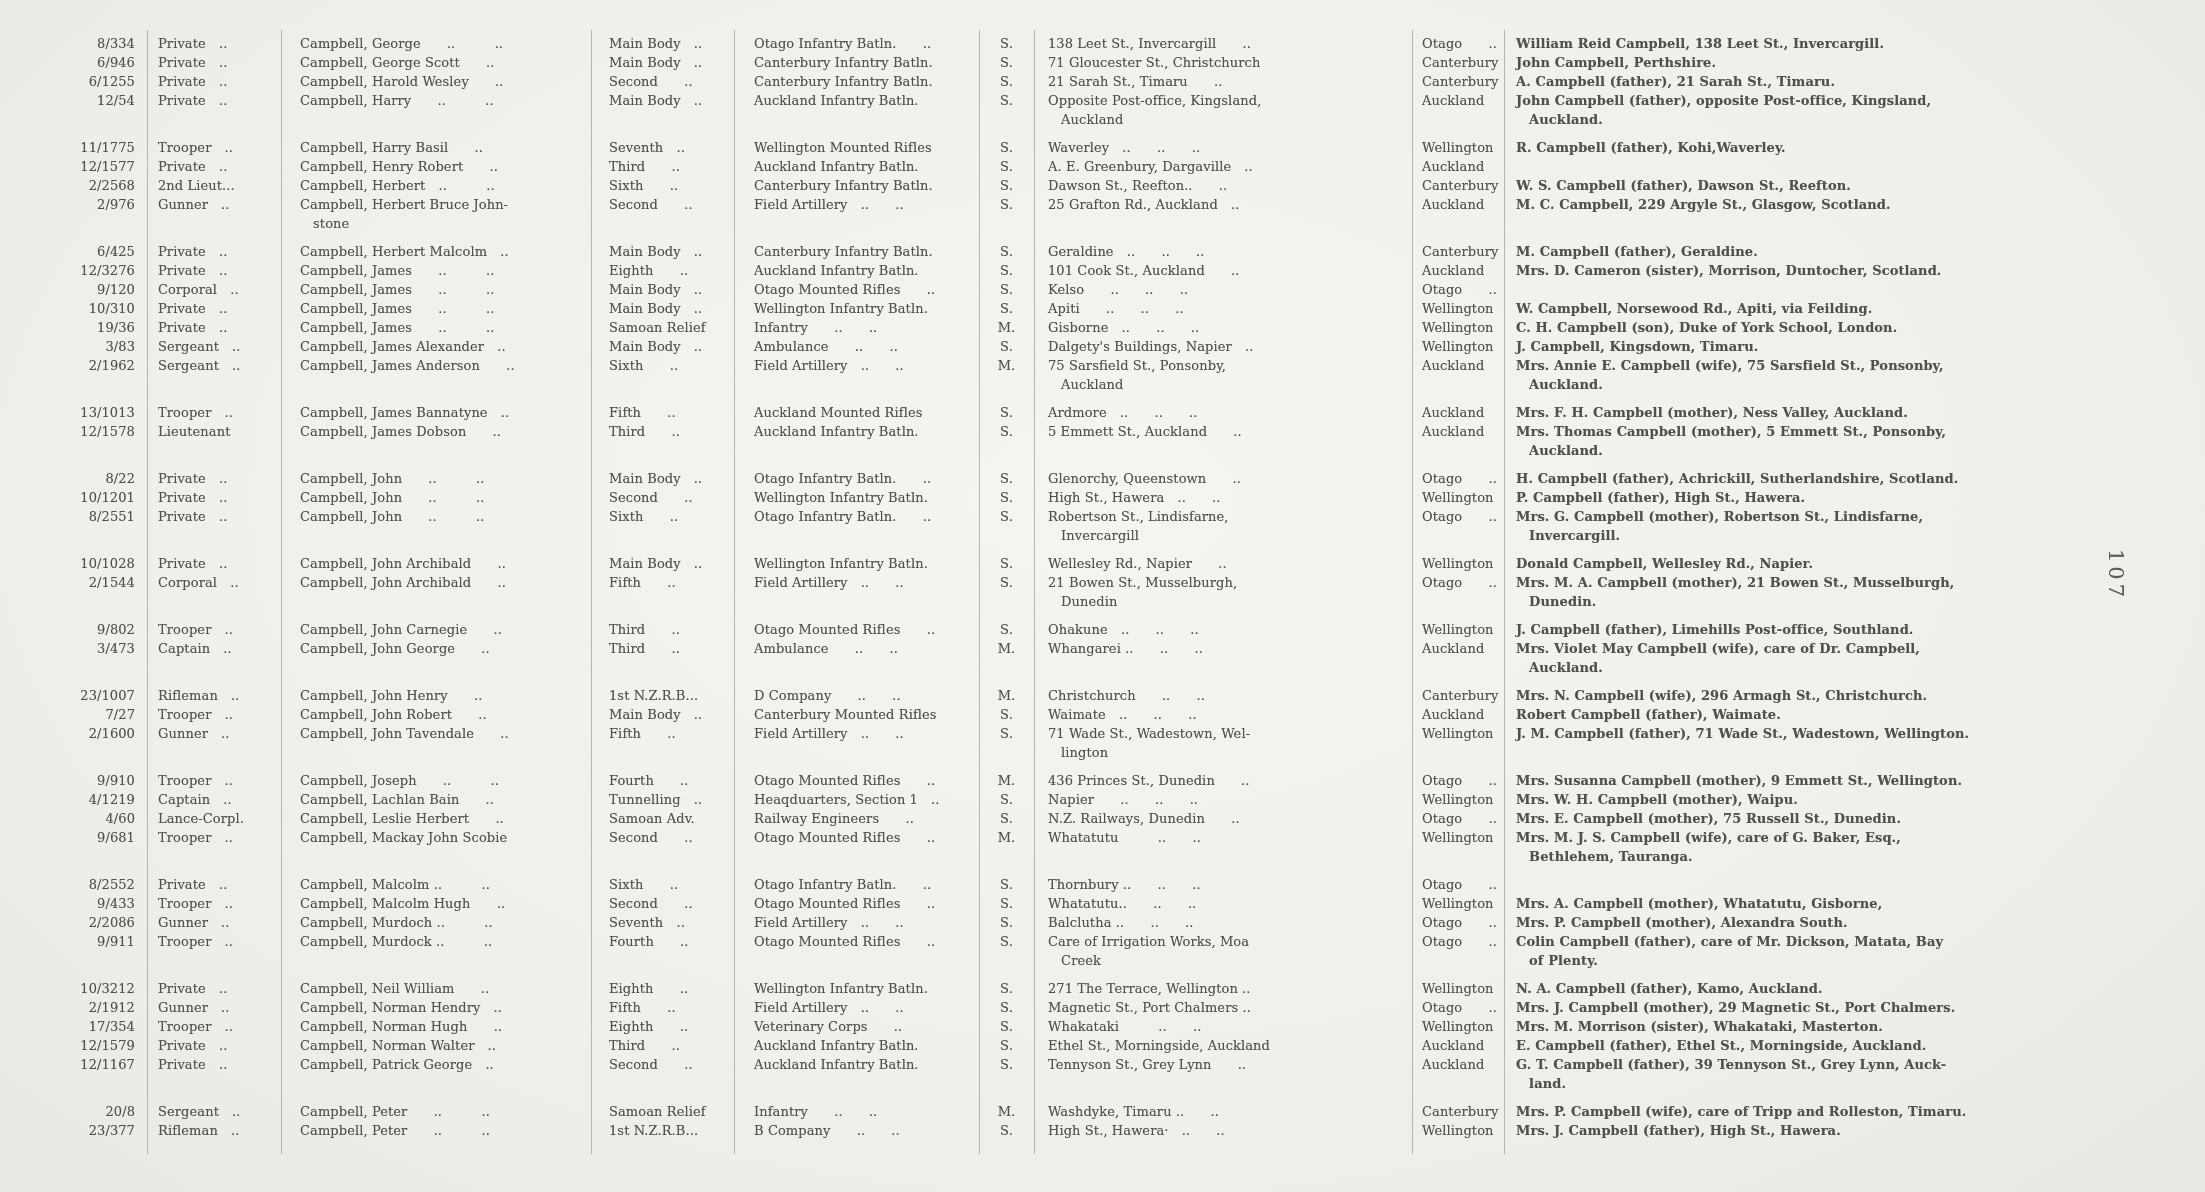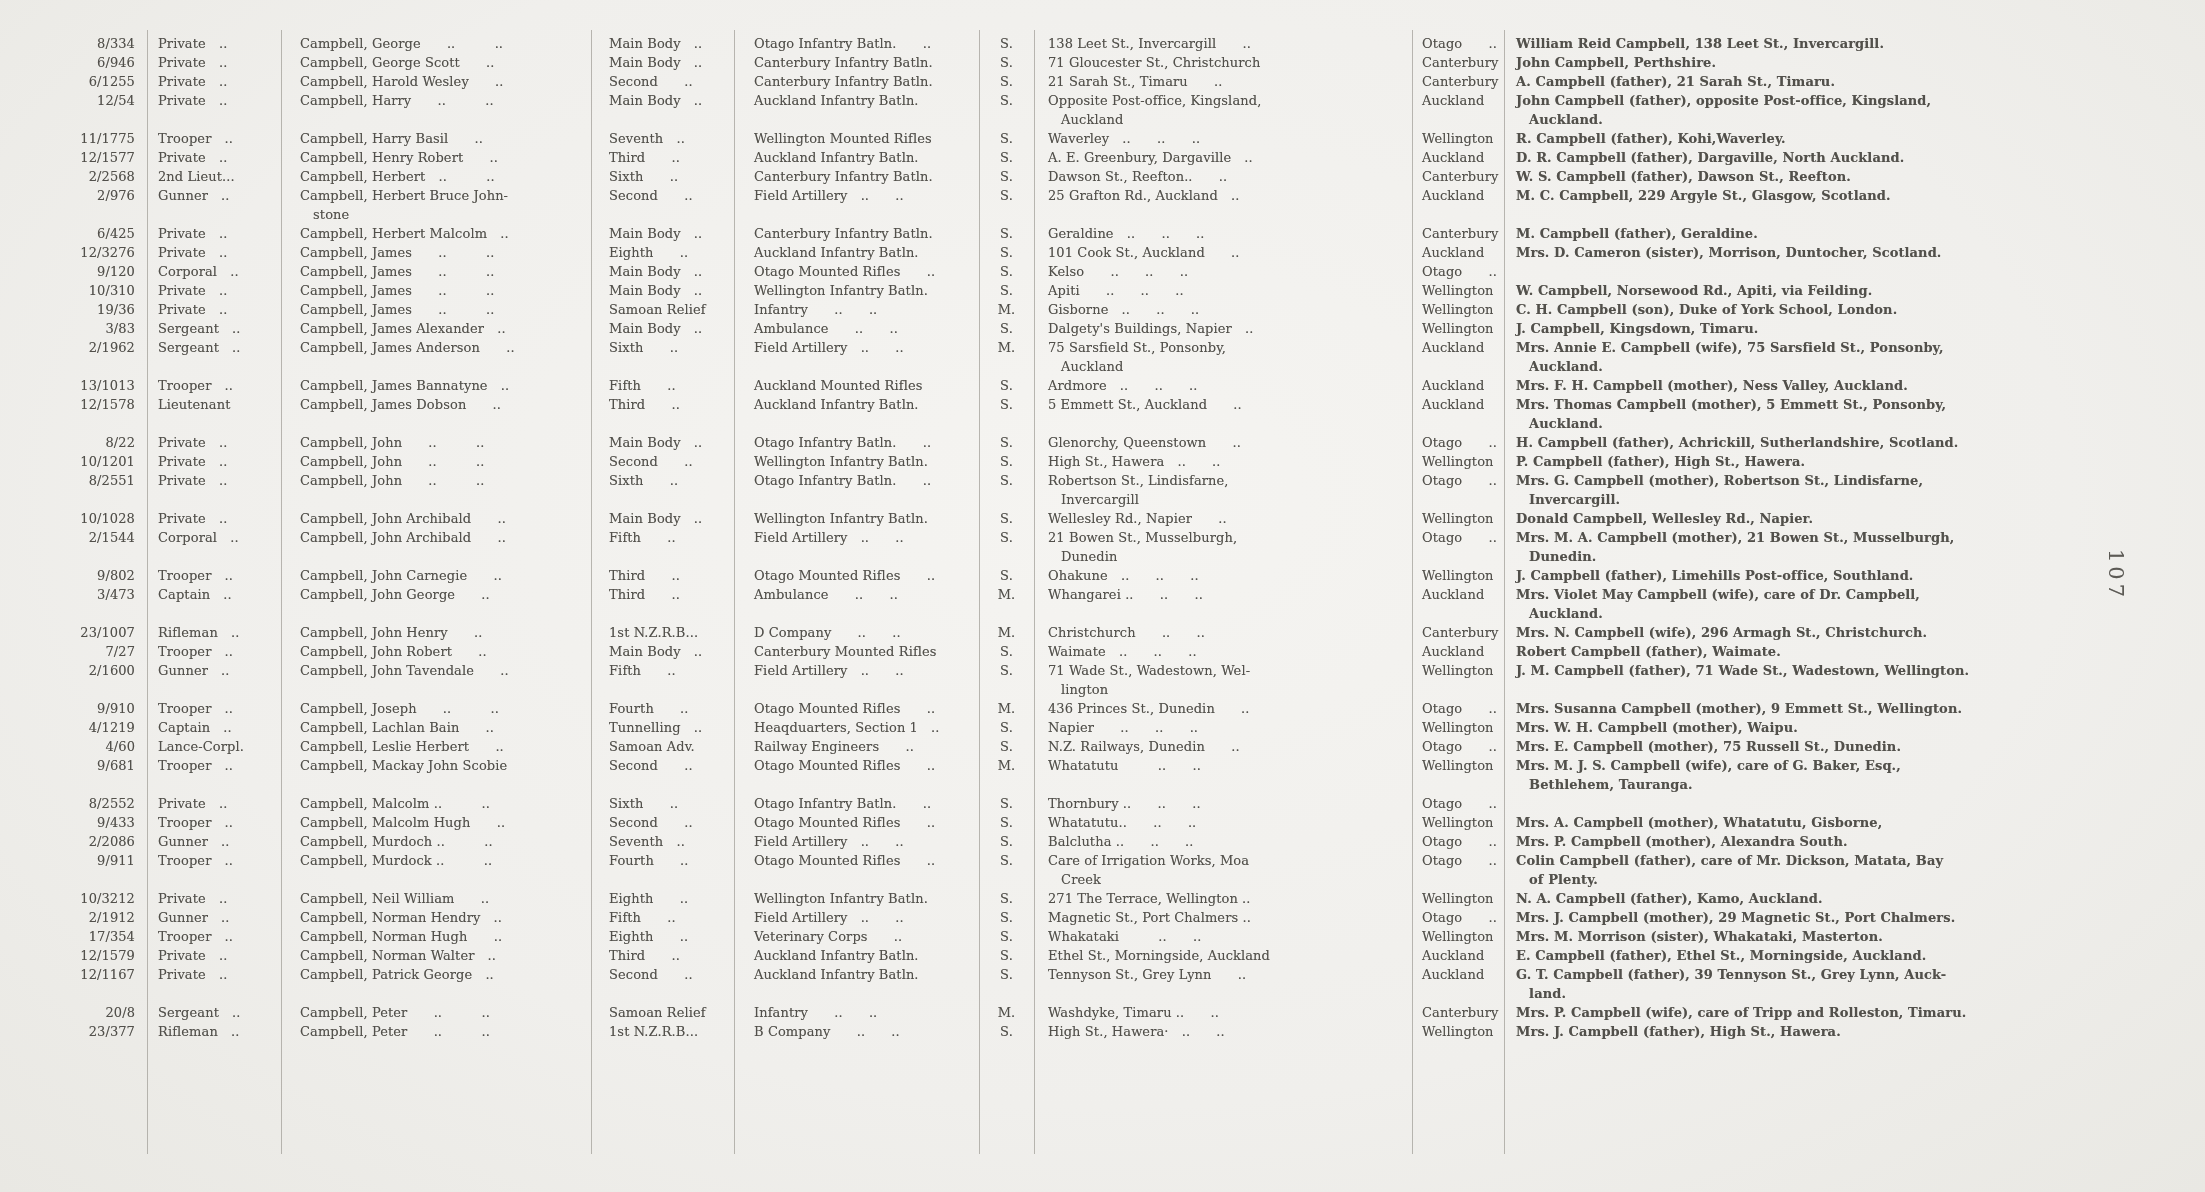--- a/index.html
+++ b/index.html
@@ -12,21 +12,21 @@
   }
   .page{position:absolute;inset:0;}
   .rule{
     position:absolute;top:30px;bottom:38px;width:1px;
     background:#a3a09a;opacity:.75;
   }
   .table{
     position:absolute;left:40px;right:41px;top:34px;
     font-size:13px;letter-spacing:.1px;
   }
-  .group + .group{}
+  .group + .group{margin-top:9px;}
   .row{
     display:grid;
     grid-template-columns:107px 134px 310px 143px 245px 55px 378px 92px 1fr;
   }
   .cell{
     white-space:pre-wrap;line-height:19px;overflow:hidden;
     text-shadow:0 0 .6px rgba(82,80,75,.42);
   }
   .c0{text-align:right;padding-right:12px;}
   .c1{padding-left:11px;}
@@ -121,21 +121,20 @@
         </div>
         <div class="row">
           <div class="cell c0">12/1577</div>
           <div class="cell c1">Private ..</div>
           <div class="cell c2">Campbell, Henry Robert  ..</div>
           <div class="cell c3">Third  ..</div>
           <div class="cell c4">Auckland Infantry Batln.</div>
           <div class="cell c5">S.</div>
           <div class="cell c6">A. E. Greenbury, Dargaville ..</div>
           <div class="cell c7">Auckland</div>
-          <div class="cell c8">D. R. Campbell (father), Dargaville, North Auckland.</div>
         </div>
         <div class="row">
           <div class="cell c0">2/2568</div>
           <div class="cell c1">2nd Lieut...</div>
           <div class="cell c2">Campbell, Herbert ..   ..</div>
           <div class="cell c3">Sixth  ..</div>
           <div class="cell c4">Canterbury Infantry Batln.</div>
           <div class="cell c5">S.</div>
           <div class="cell c6">Dawson St., Reefton..  ..</div>
           <div class="cell c7">Canterbury</div>

